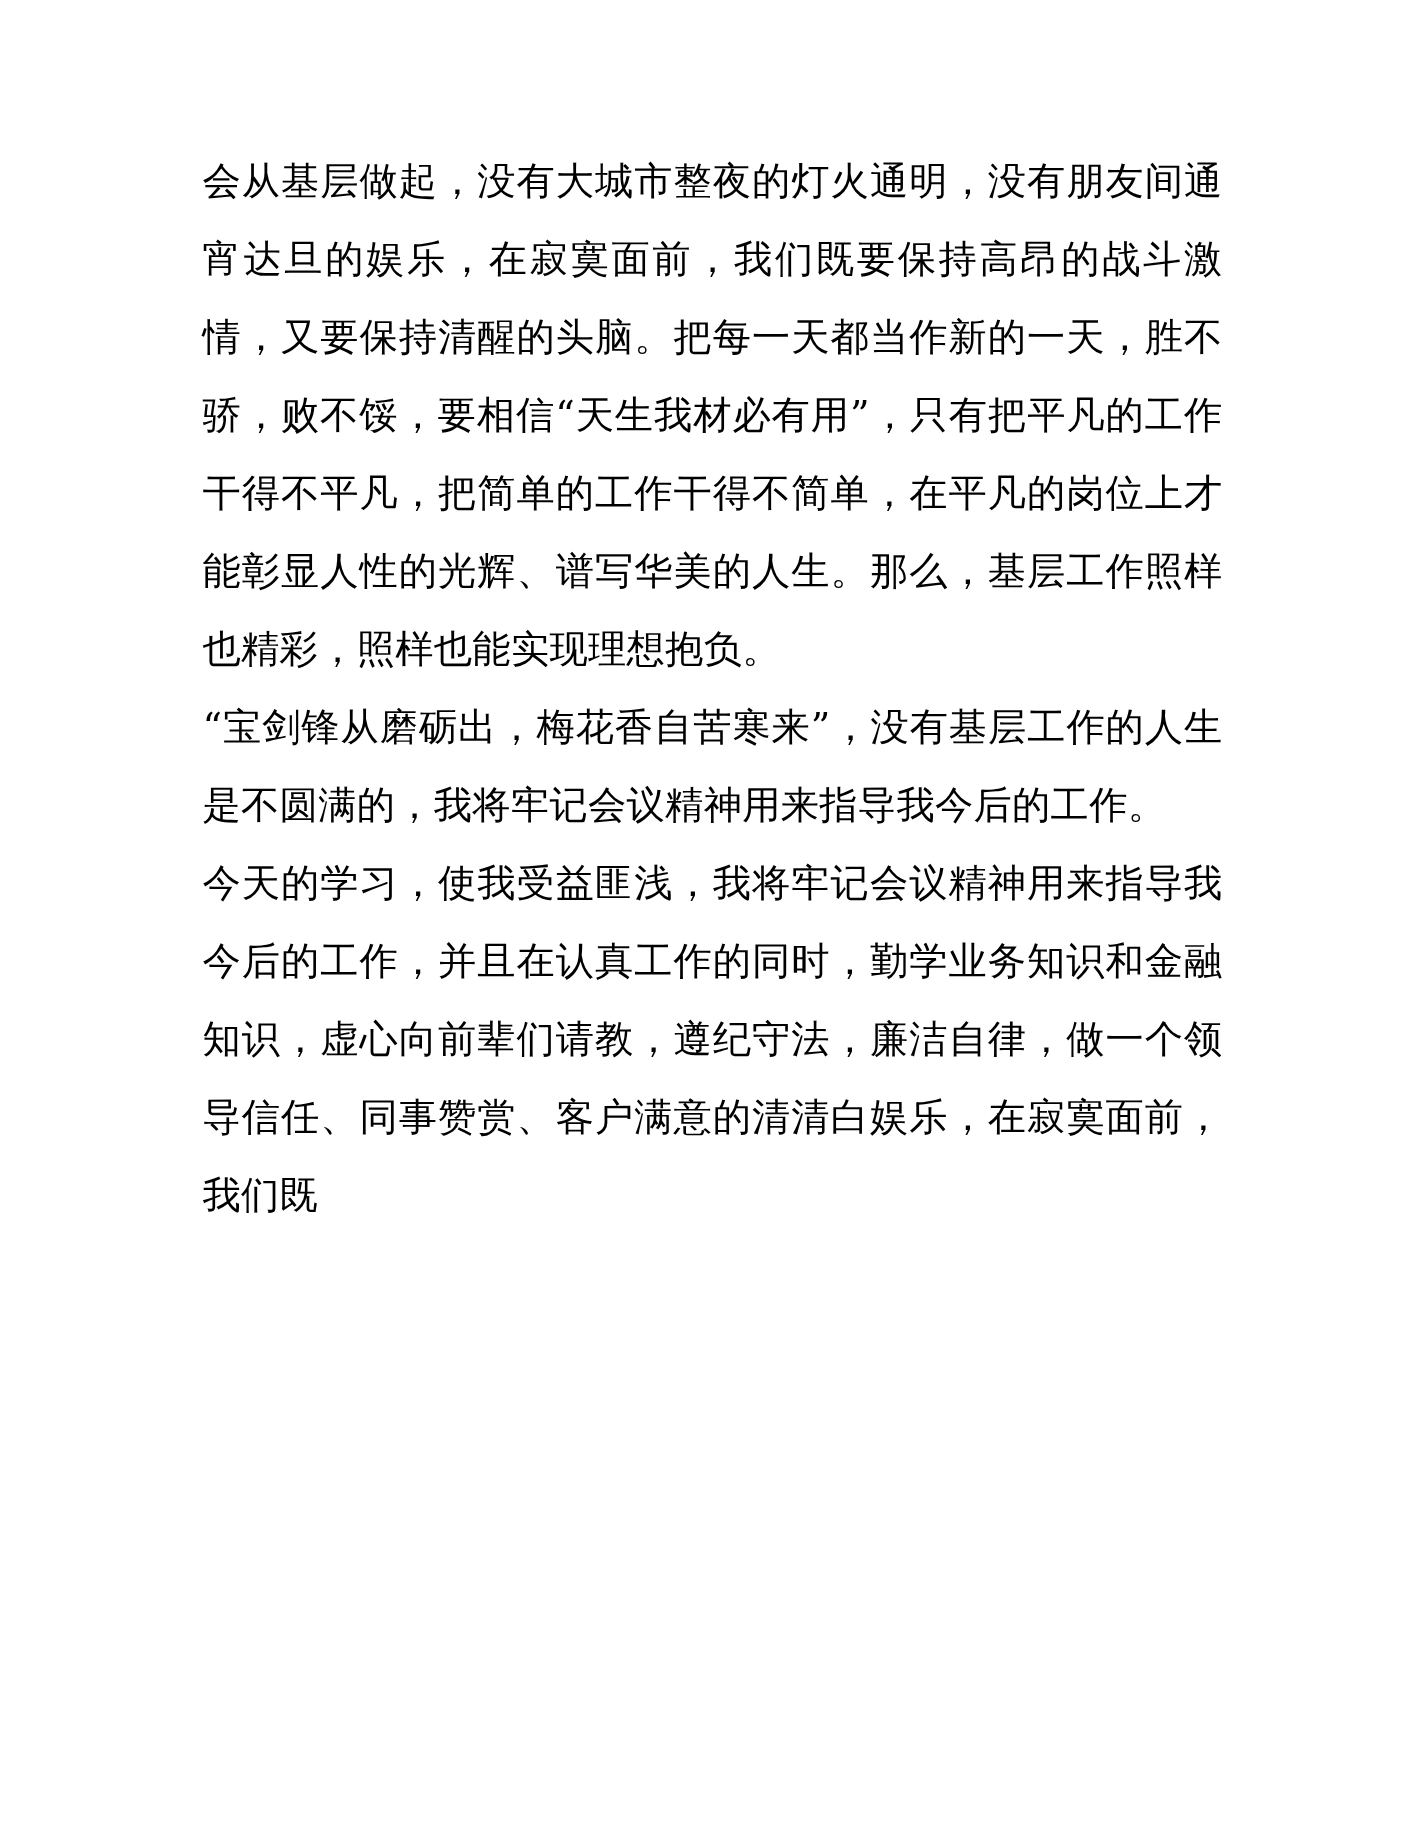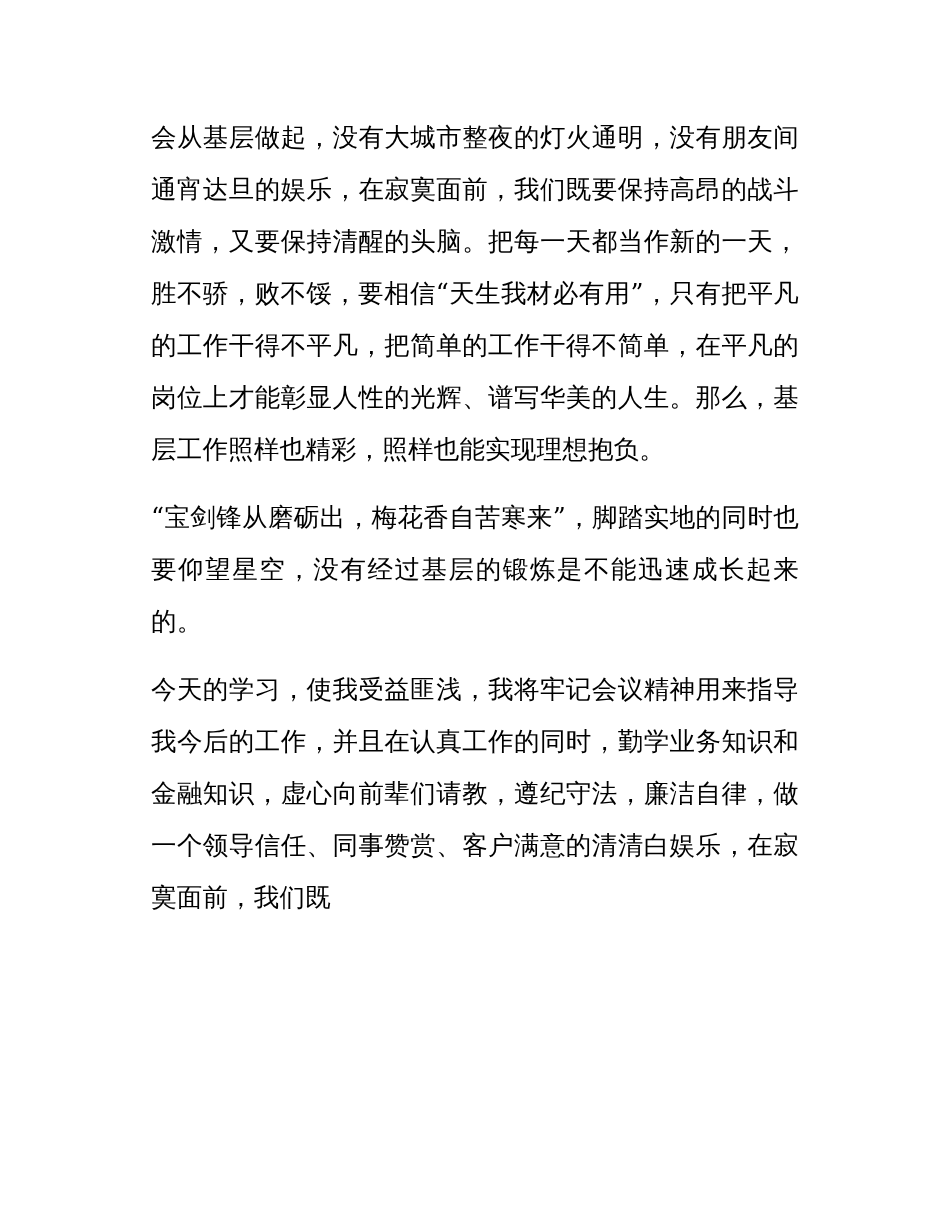--- a/index.html
+++ b/index.html
@@ -22,27 +22,27 @@
     background: #ffffff;
   }
   .doc-body {
     font-size: 25.5px;
     line-height: 52px;
     text-align: justify;
     text-justify: inter-ideograph;
     letter-spacing: 0.2px;
   }
   .para {
-    margin: 16px;
+    margin: 0;
     text-indent: 0;
     white-space: normal;
   }
 </style>
 </head>
 <body>
 
 <div class="page">
   <div class="doc-body">
     <p class="para">会从基层做起，没有大城市整夜的灯火通明，没有朋友间通宵达旦的娱乐，在寂寞面前，我们既要保持高昂的战斗激情，又要保持清醒的头脑。把每一天都当作新的一天，胜不骄，败不馁，要相信“天生我材必有用”，只有把平凡的工作干得不平凡，把简单的工作干得不简单，在平凡的岗位上才能彰显人性的光辉、谱写华美的人生。那么，基层工作照样也精彩，照样也能实现理想抱负。</p>
-    <p class="para">“宝剑锋从磨砺出，梅花香自苦寒来”，脚踏实地的同时也要仰望星空，没有经过基层的锻炼是不能迅速成长起来的。</p>
+    <p class="para">“宝剑锋从磨砺出，梅花香自苦寒来”，没有基层工作的人生是不圆满的，我将牢记会议精神用来指导我今后的工作。</p>
     <p class="para">今天的学习，使我受益匪浅，我将牢记会议精神用来指导我今后的工作，并且在认真工作的同时，勤学业务知识和金融知识，虚心向前辈们请教，遵纪守法，廉洁自律，做一个领导信任、同事赞赏、客户满意的清清白娱乐，在寂寞面前，我们既</p>
   </div>
 </div>
 
 </body></html>

